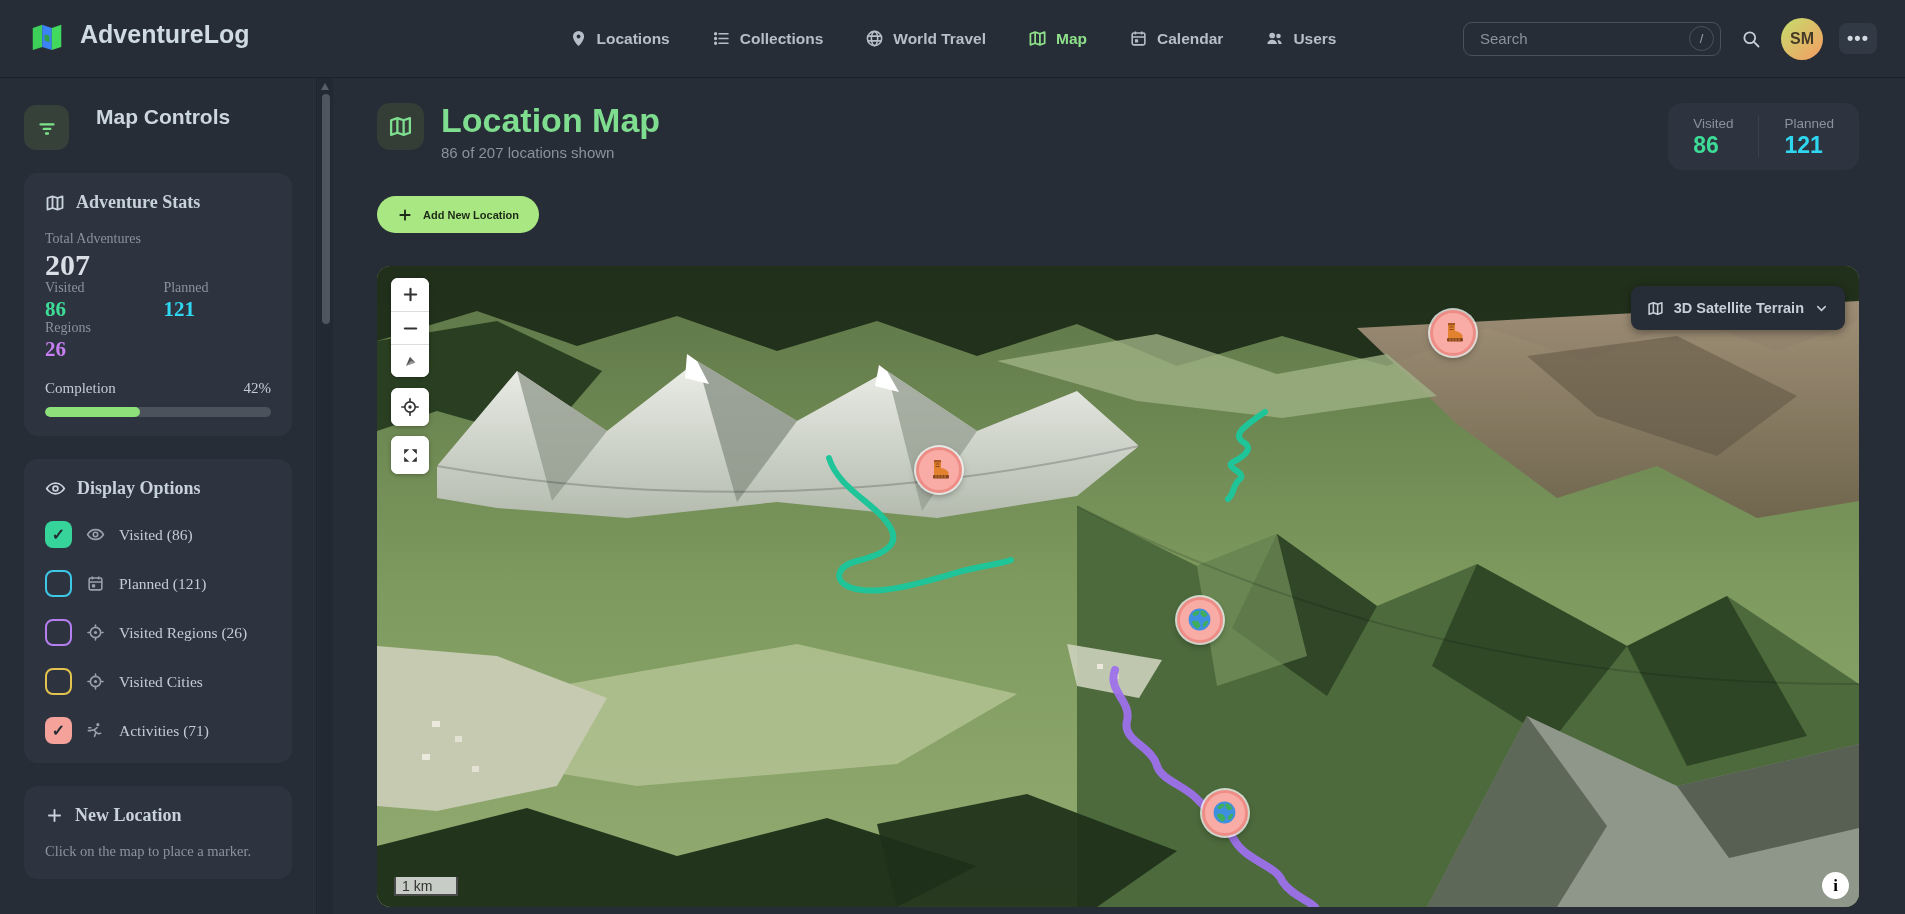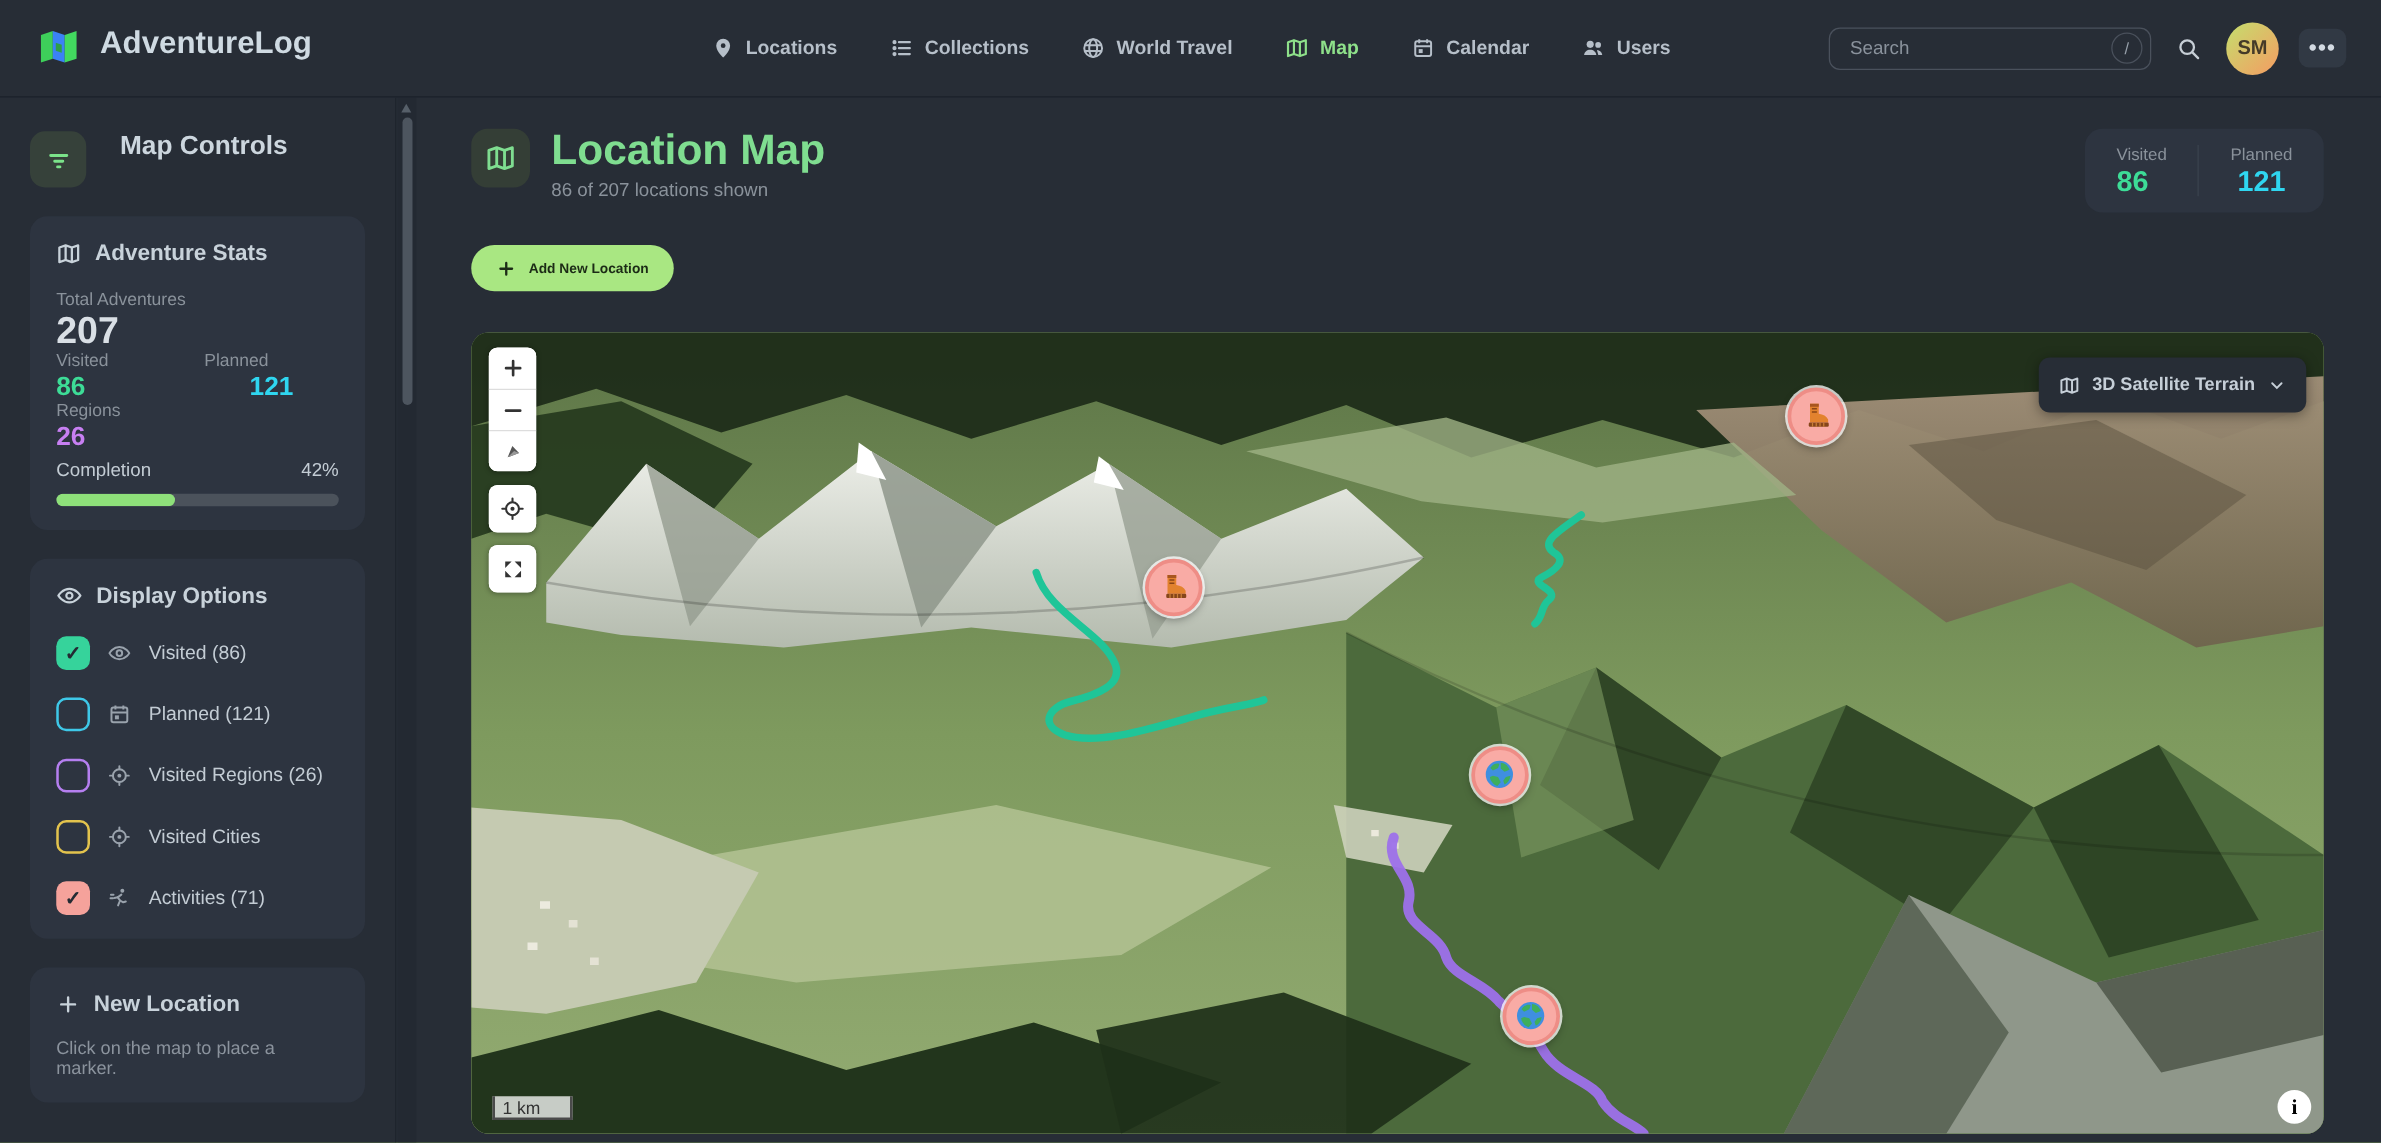--- a/index.html
+++ b/index.html
@@ -28,29 +28,29 @@
   .slash-badge { flex:none; width:25px; height:25px; border:1px solid #4a515c; border-radius:50%; display:flex; align-items:center; justify-content:center; color:#97a0aa; font-size:13px; }
   .search-icon-btn { background:none; border:none; padding:4px; color:#c6ced6; cursor:pointer; }
   .avatar { width:42px; height:42px; border-radius:50%; background:linear-gradient(135deg,#c9d86c 10%,#f0a263 90%); display:flex; align-items:center; justify-content:center; font-weight:bold; color:#453a28; font-size:16px; cursor:pointer; }
   .ellipsis-btn { width:38px; height:31px; border:none; border-radius:8px; background:#313944; color:#d3dae2; font-size:18px; font-weight:bold; letter-spacing:1px; display:flex; align-items:center; justify-content:center; cursor:pointer; }
 
   
   .sidebar { position:absolute; top:78px; left:0; bottom:0; width:317px; background:#272d36; border-right:1px solid #1e242d; overflow:hidden; }
   .side-header { display:flex; align-items:flex-start; gap:27px; margin:27px 24px 4px; }
   .filter-box { width:45px; height:45px; border-radius:12px; background:#36413a; display:flex; align-items:center; justify-content:center; }
   .side-header h2 { margin:0; font-size:21px; color:#ccd6de; }
-  .card { background:#2d3440; border-radius:14px; margin:23px 24px 0; padding:19px 21px; }
+  .card { background:#2d3440; border-radius:14px; margin:23px 24px 0; padding:19px 21px;font-family:Liberation Serif, serif; }
   .card h3 { display:flex; align-items:center; gap:11px; font-size:18px; color:#c8d2da; margin:0; }
   .stats-grid { display:grid; grid-template-columns:1.1fr 1fr; margin-top:18px; }
   .stat-label { font-size:14px; color:#8a929b; margin-bottom:3px; }
   .stat-big { font-size:30px; font-weight:bold; color:#d9dfe5; line-height:1; }
   .stat-num { font-size:21px; font-weight:bold; line-height:1; }
-  .green  { color:#3ddc97; } .cyan { color:#2fd6f0;text-align:center; } .purple { color:#c77ff2; }
+  .green  { color:#3ddc97; } .cyan { color:#2fd6f0; } .purple { color:#c77ff2; }
   .span2 { grid-column:1 / span 2; }
-  .completion-row { display:flex; justify-content:space-between; font-size:15px; color:#c3ccd4; margin-top:8px; }
+  .completion-row { display:flex; justify-content:space-between; font-size:15px; color:#c3ccd4; margin-top:20px; }
   .progress { height:10px; border-radius:5px; background:#4b525b; margin-top:10px; overflow:hidden; }
   .progress-fill { height:100%; border-radius:5px; background:#8ee07a; }
   .opt-row { display:flex; align-items:center; gap:14px; margin-top:22px; cursor:pointer; }
   .cb { flex:none; width:27px; height:27px; border-radius:8px; border:2px solid #888; display:flex; align-items:center; justify-content:center; font-size:16px; font-weight:bold; color:#242b33; }
   .cb-green  { background:#36d39b; border:none; }
   .cb-salmon { background:#f5a29b; border:none; }
   .cb-cyan   { border-color:#3ec8e8; }
   .cb-purple { border-color:#b57ff0; }
   .cb-yellow { border-color:#e3c34d; }
   .opt-icon { color:#99a2ac; flex:none; }

